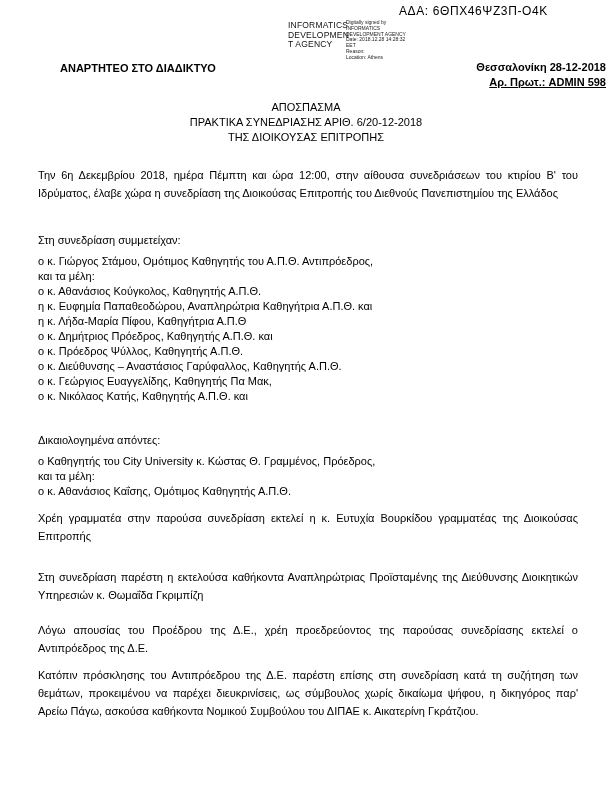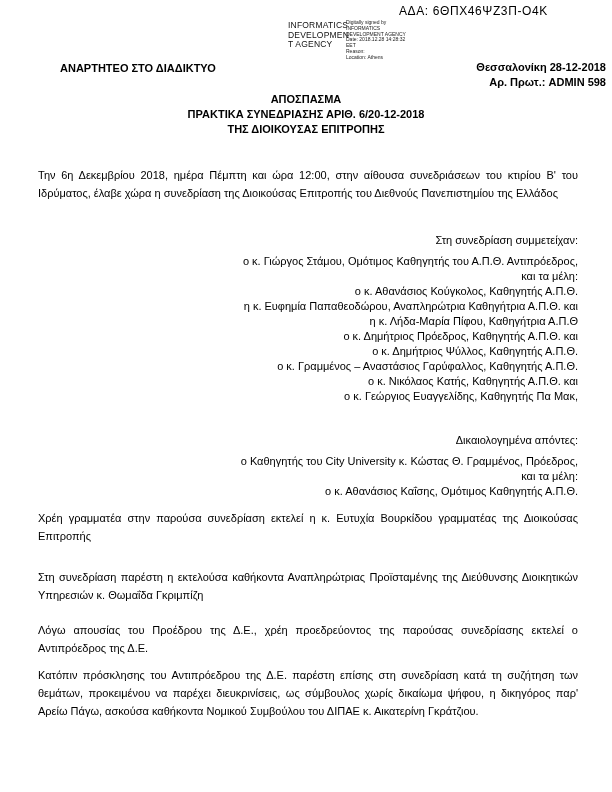--- a/index.html
+++ b/index.html
@@ -26,33 +26,33 @@
   .notice {
     position:absolute; top:62px; left:60px;
     font-weight:bold; font-size:11px; white-space:nowrap;
   }
   .city-date {
     position:absolute; top:61px; right:36px;
     font-weight:bold; font-size:11px; text-align:center; white-space:nowrap;
   }
   .protocol {
     position:absolute; top:76px; right:36px;
-    font-weight:bold; font-size:11px; text-align:right; white-space:nowrap;
+    font-weight:bold; font-size:11px; text-align:right; white-space:nowrap;text-decoration:underline;
   }
   .title-block {
-    position:absolute; top:92px; left:0; width:612px;
-    text-align:center; font-weight:bold; font-size:11px; line-height:15px;
+    position:absolute; top:100px; left:0; width:612px;
+    text-align:center; font-weight:normal; font-size:11px; line-height:15px;
   }
   .blk {
     position:absolute; left:38px; width:540px;
     font-size:11px; line-height:18px;
   }
   .just { text-align:justify; }
   .sect-heading { margin-bottom:6px; }
-  .line { height:15px; white-space:nowrap;text-align:right; }
+  .line { height:15px; white-space:nowrap; }
 </style>
 </head>
 <body>
 
 <div class="page">
 
   <div class="ada">ΑΔΑ: 6ΘΠΧ46ΨΖ3Π-Ο4Κ</div>
 
   <div class="stamp-agency">INFORMATICS
 DEVELOPMEN
@@ -78,24 +78,24 @@
   <div class="blk just" style="top:166px;">Την 6η Δεκεμβρίου 2018, ημέρα Πέμπτη και ώρα 12:00, στην αίθουσα συνεδριάσεων του κτιρίου Β' του Ιδρύματος, έλαβε χώρα η συνεδρίαση της Διοικούσας Επιτροπής του Διεθνούς Πανεπιστημίου της Ελλάδος</div>
 
   <div class="blk" style="top:231px;">
     <div class="line sect-heading">Στη συνεδρίαση συμμετείχαν:</div>
     <div class="line">ο κ. Γιώργος Στάμου, Ομότιμος Καθηγητής του Α.Π.Θ. Αντιπρόεδρος,</div>
     <div class="line">και τα μέλη:</div>
     <div class="line">ο κ. Αθανάσιος Κούγκολος, Καθηγητής Α.Π.Θ.</div>
     <div class="line">η κ. Ευφημία Παπαθεοδώρου, Αναπληρώτρια Καθηγήτρια Α.Π.Θ. και</div>
     <div class="line">η κ. Λήδα-Μαρία Πίφου, Καθηγήτρια Α.Π.Θ</div>
     <div class="line">ο κ. Δημήτριος Πρόεδρος, Καθηγητής Α.Π.Θ. και</div>
-    <div class="line">ο κ. Δημήτριος Ψύλλος, Καθηγητής Α.Π.Θ.</div>
-    <div class="line">ο κ. Γραμμένος – Αναστάσιος Γαρύφαλλος, Καθηγητής Α.Π.Θ.</div>
+    <div class="line">ο κ. Πρόεδρος Ψύλλος, Καθηγητής Α.Π.Θ.</div>
+    <div class="line">ο κ. Διεύθυνσης – Αναστάσιος Γαρύφαλλος, Καθηγητής Α.Π.Θ.</div>
+    <div class="line">ο κ. Γεώργιος Ευαγγελίδης, Καθηγητής Πα Μακ,</div>
     <div class="line">ο κ. Νικόλαος Κατής, Καθηγητής Α.Π.Θ. και</div>
-    <div class="line">ο κ. Γεώργιος Ευαγγελίδης, Καθηγητής Πα Μακ,</div>
   </div>
 
   <div class="blk" style="top:431px;">
     <div class="line sect-heading">Δικαιολογημένα απόντες:</div>
     <div class="line">ο Καθηγητής του City University κ. Κώστας Θ. Γραμμένος, Πρόεδρος,</div>
     <div class="line">και τα μέλη:</div>
     <div class="line">ο κ. Αθανάσιος Καΐσης, Ομότιμος Καθηγητής Α.Π.Θ.</div>
   </div>
 
   <div class="blk just" style="top:509px;">Χρέη γραμματέα στην παρούσα συνεδρίαση εκτελεί η κ. Ευτυχία Βουρκίδου γραμματέας της Διοικούσας Επιτροπής</div>

